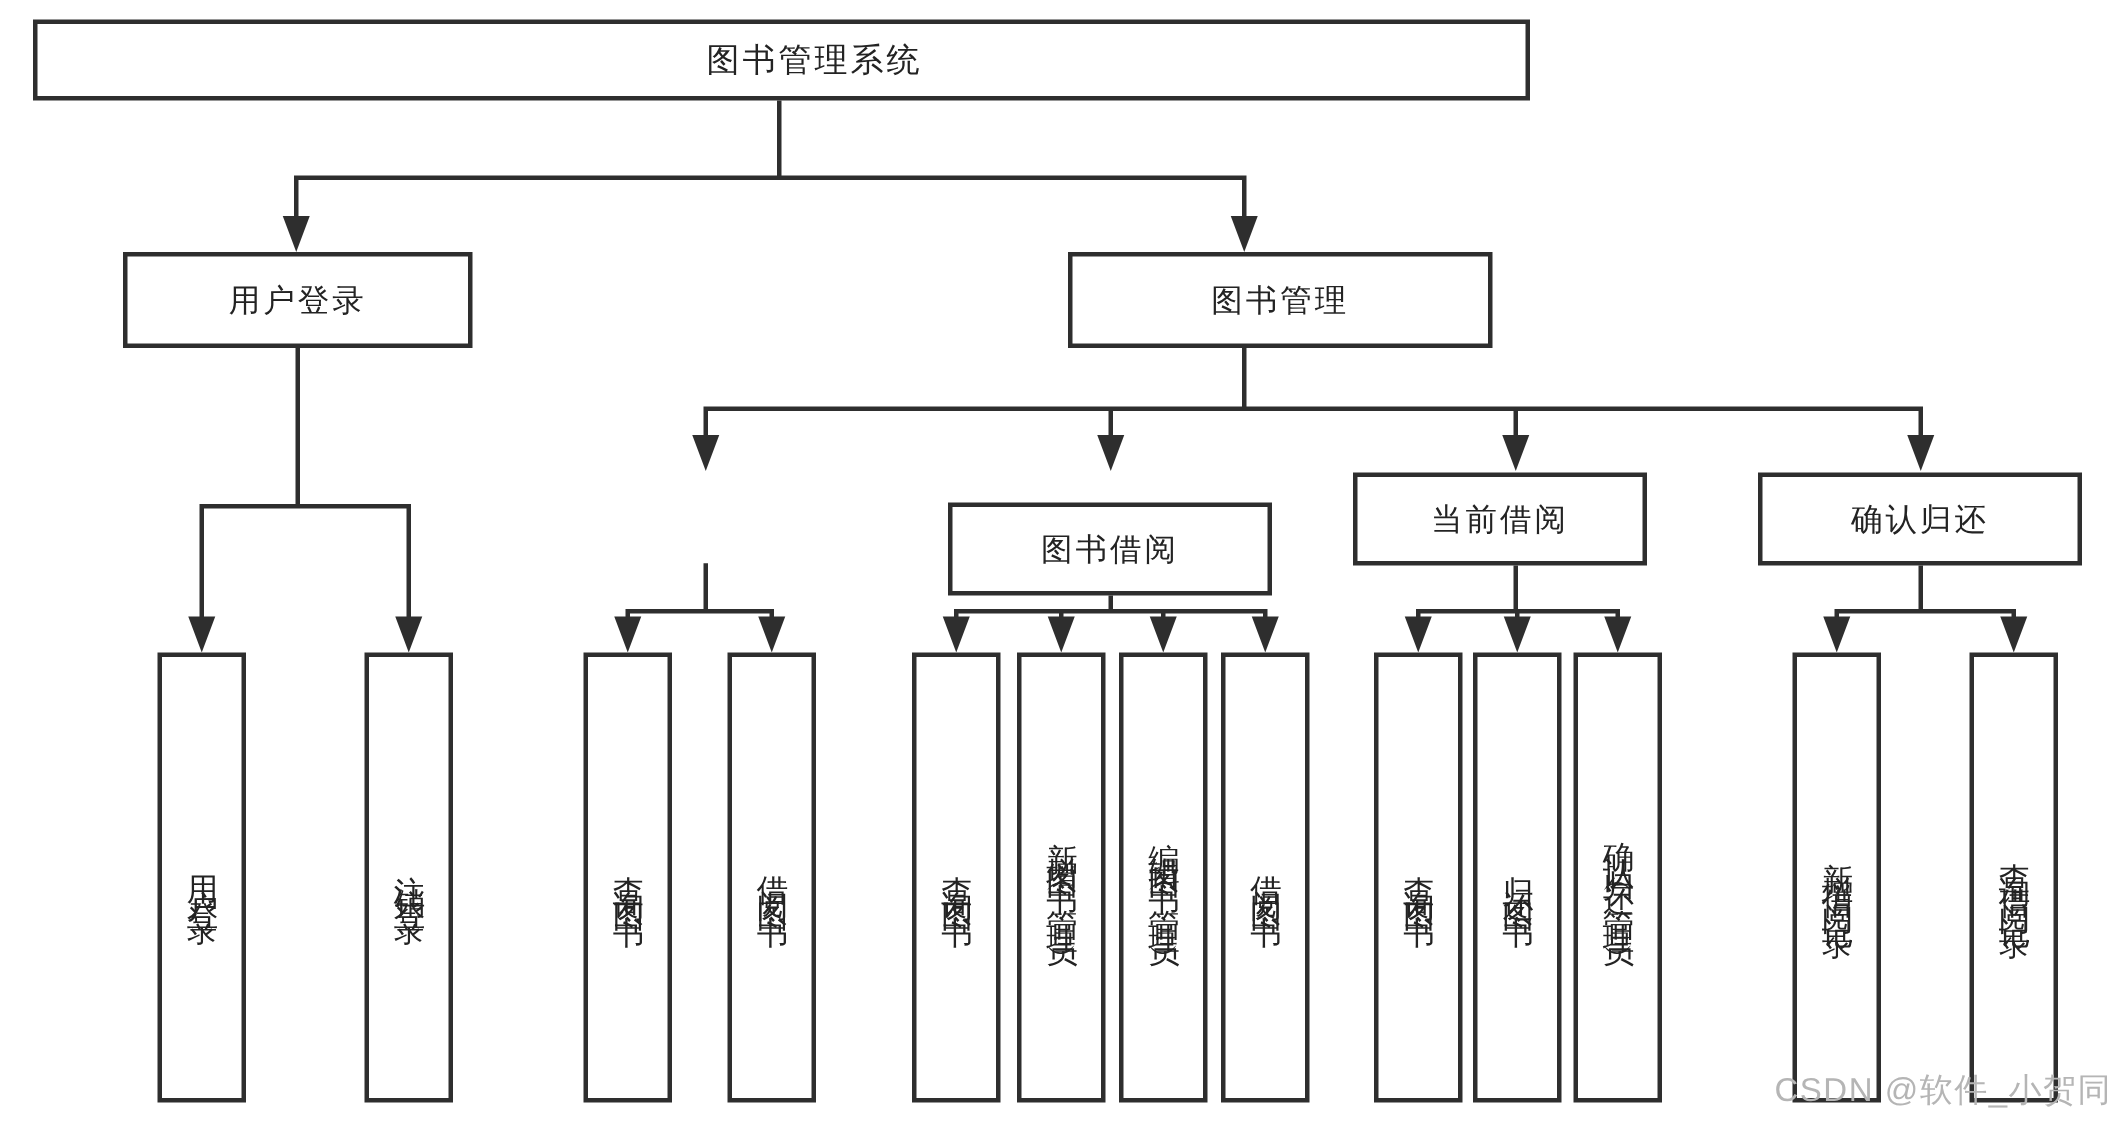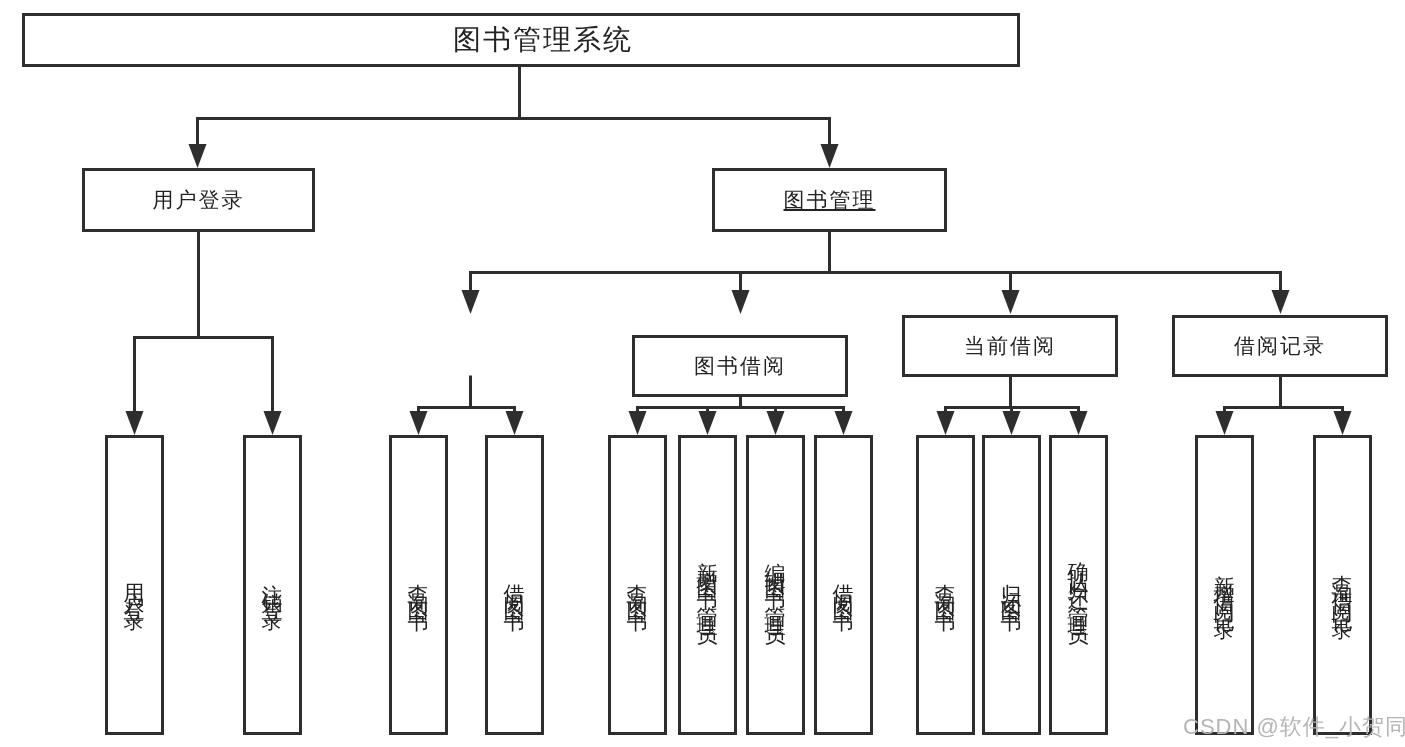--- a/index.html
+++ b/index.html
@@ -17,21 +17,21 @@
     box-sizing: border-box;
     border: 3px solid #2e2e2e;
     background: #ffffff;
     display: flex;
     align-items: center;
     justify-content: center;
     font-size: 21px;
     letter-spacing: 2px;
     z-index: 2;
   }
-  .box.root { font-size: 28px; padding-left: 44px; }
+  .box.root { font-size: 22px; padding-left: 44px; }
   .vbox {
     position: absolute;
     box-sizing: border-box;
     border: 3px solid #2e2e2e;
     background: #ffffff;
     display: flex;
     align-items: center;
     justify-content: center;
     z-index: 2;
   }
@@ -100,25 +100,25 @@
       <polygon points="1002.5,411 1020.5,411 1011.5,435"></polygon>
       <polygon points="1069.5,411 1087.5,411 1078.5,435"></polygon>
       <polygon points="1215.5,411 1233.5,411 1224.5,435"></polygon>
       <polygon points="1333.5,411 1351.5,411 1342.5,435"></polygon>
     </g>
   </svg>
 
   <div class="box root" style="left:22px; top:13px; width:998px; height:54px;">图书管理系统</div>
 
   <div class="box" style="left:82px; top:168px; width:233px; height:64px;">用户登录</div>
-  <div class="box" style="left:712px; top:168px; width:235px; height:64px;text-decoration:underline;">图书管理</div>
+  <div class="box" style="left:712px; top:168px; width:283px; height:64px;">图书管理</div>
 
   <div class="box" style="left:632px; top:315px; width:216px; height:62px;margin-top:20px;">图书借阅</div>
-  <div class="box" style="left:902px; top:315px; width:216px; height:62px;">当前借阅</div>
-  <div class="box" style="left:1172px; top:315px; width:216px; height:62px;">借阅记录</div>
+  <div class="box" style="left:902px; top:315px; width:196px; height:62px;">当前借阅</div>
+  <div class="box" style="left:1172px; top:315px; width:216px; height:62px;">确认归还</div>
 
   <div class="vbox" style="left:105px; top:435px; width:59px; height:300px;">
     <span class="vtext">用户登录</span>
   </div>
   <div class="vbox" style="left:243px; top:435px; width:59px; height:300px;">
     <span class="vtext">注销登录</span>
   </div>
 
   <div class="vbox" style="left:389px; top:435px; width:59px; height:300px;">
     <span class="vtext">查询图书</span>

